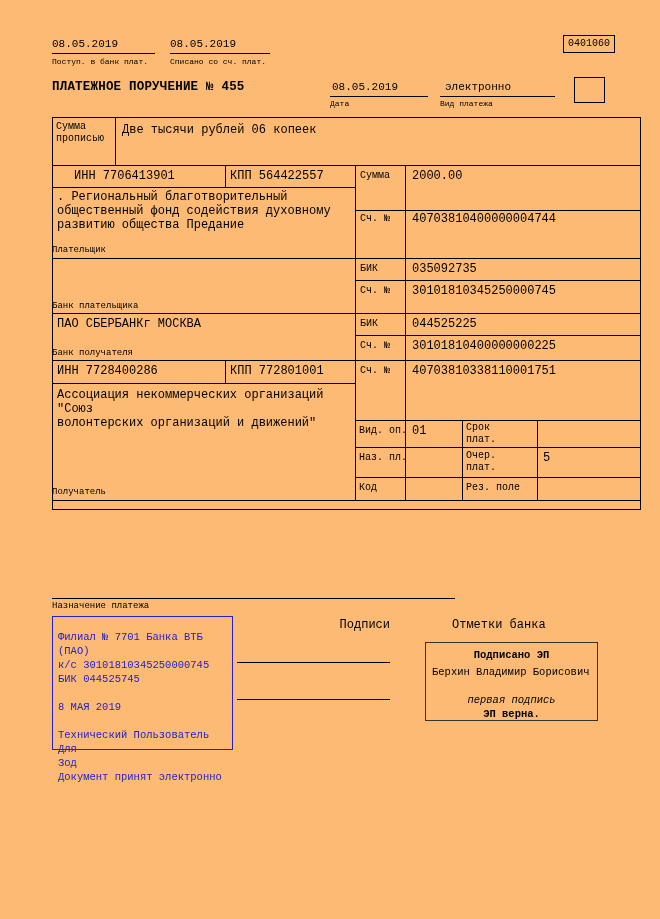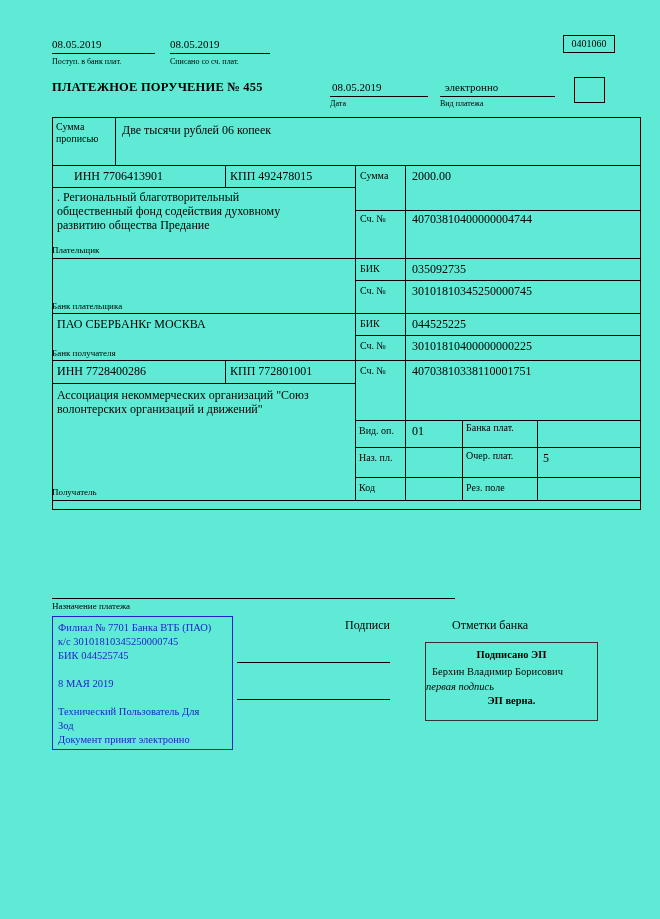--- a/index.html
+++ b/index.html
@@ -1,47 +1,47 @@
 <!DOCTYPE html>
 <html><head>
 <meta charset="utf-8">
 <style>
   * { margin:0; padding:0; box-sizing:border-box; }
   html,body { background:#ffffff; }
   .page {
-    position:relative; width:660px; height:919px; background:#5eead4;
-    font-family:Liberation Serif, serif; color:#000; overflow:hidden;
+    position:relative; width:660px; height:919px; background:#fdba74;
+    font-family:Liberation Mono, monospace; color:#000; overflow:hidden;
   }
   .t  { position:absolute; white-space:nowrap; }
   .wrap { white-space:normal; }
   .pre { white-space:pre-line; }
   .hl { position:absolute; height:1px; background:#000; }
   .vl { position:absolute; width:1px; background:#000; }
   .f8  { font-size:8px; }
   .f9  { font-size:9px; }
   .f10 { font-size:10px; line-height:12px; }
   .f11 { font-size:11px; }
   .f12 { font-size:12px; line-height:14px; }
   .title { font-size:12.5px; font-weight:bold; letter-spacing:.2px; }
   .box { position:absolute; border:1px solid #000; }
   .code-box { left:563px; top:35px; width:52px; height:18px;
     font-size:10px; text-align:center; line-height:16px; }
   .kind-box { left:574px; top:77px; width:31px; height:26px; }
   .stamp {
     position:absolute; left:52px; top:616px; width:181px; height:134px;
-    border:1px solid #2222cc; color:#2222cc; padding:4px 5px;
+    border:1px solid #2222cc; color:#2222cc; padding:13px 5px;
     font-size:10.5px; line-height:14px; white-space:pre-line;
   }
   .marks-box {
     position:absolute; left:425px; top:642px; width:173px; height:79px;
     border:1px solid #333; font-size:10.5px; line-height:14px;
   }
   .marks-box .m1 { font-weight:bold; text-align:center; margin-top:5px; }
   .marks-box .m2 { padding-left:6px; margin-top:3px; }
-  .marks-box .m3 { font-style:italic; margin-top:1px; }
+  .marks-box .m3 { font-style:italic; text-align:center; margin-top:14px; }
   .marks-box .m4 { font-weight:bold; text-align:center; }
   .center { text-align:right; }
 </style>
 </head>
 <body>
 
 <div class="page">
 
   <div class="t f11" style="left:52px; top:38px;">08.05.2019</div>
   <div class="hl" style="left:52px; top:53px; width:103px;"></div>
@@ -72,21 +72,21 @@
 
   <div class="vl" style="left:52px; top:117px; height:392px;"></div>
   <div class="vl" style="left:640px; top:117px; height:392px;"></div>
 
   <div class="hl" style="left:52px; top:165px; width:589px;"></div>
   <div class="vl" style="left:225px; top:165px; height:22px;"></div>
   <div class="vl" style="left:355px; top:165px; height:335px;"></div>
   <div class="vl" style="left:405px; top:165px; height:335px;"></div>
 
   <div class="t f12" style="left:74px; top:169px;">ИНН 7706413901</div>
-  <div class="t f12" style="left:230px; top:169px;">КПП 492478015</div>
+  <div class="t f12" style="left:230px; top:169px;">КПП 564422557</div>
   <div class="t f10" style="left:360px; top:170px;">Сумма</div>
   <div class="t f12" style="left:412px; top:169px;">2000.00</div>
 
   <div class="hl" style="left:52px; top:187px; width:303px;"></div>
   <div class="hl" style="left:355px; top:210px; width:286px;"></div>
 
   <div class="t f12 pre" style="left:57px; top:190px; width:295px;">. Региональный благотворительный
 общественный фонд содействия духовному
 развитию общества Предание</div>
   <div class="t f10" style="left:360px; top:213px;">Сч. №</div>
@@ -122,21 +122,21 @@
 волонтерских организаций и движений"</div>
 
   <div class="hl" style="left:355px; top:420px; width:286px;"></div>
   <div class="hl" style="left:355px; top:447px; width:286px;"></div>
   <div class="hl" style="left:355px; top:477px; width:286px;"></div>
   <div class="vl" style="left:462px; top:420px; height:80px;"></div>
   <div class="vl" style="left:537px; top:420px; height:80px;"></div>
 
   <div class="t f10" style="left:359px; top:425px;">Вид. оп.</div>
   <div class="t f12" style="left:412px; top:424px;">01</div>
-  <div class="t f10 wrap" style="left:466px; top:422px; width:55px;">Банка плат.</div>
+  <div class="t f10 wrap" style="left:466px; top:422px; width:55px;">Срок плат.</div>
 
   <div class="t f10" style="left:359px; top:452px;">Наз. пл.</div>
   <div class="t f10 wrap" style="left:466px; top:450px; width:55px;">Очер. плат.</div>
   <div class="t f12" style="left:543px; top:451px;">5</div>
 
   <div class="t f10" style="left:359px; top:482px;">Код</div>
   <div class="t f10" style="left:466px; top:482px;">Рез. поле</div>
 
   <div class="t f9" style="left:52px; top:487px;">Получатель</div>
   <div class="hl" style="left:52px; top:500px; width:589px;"></div>

